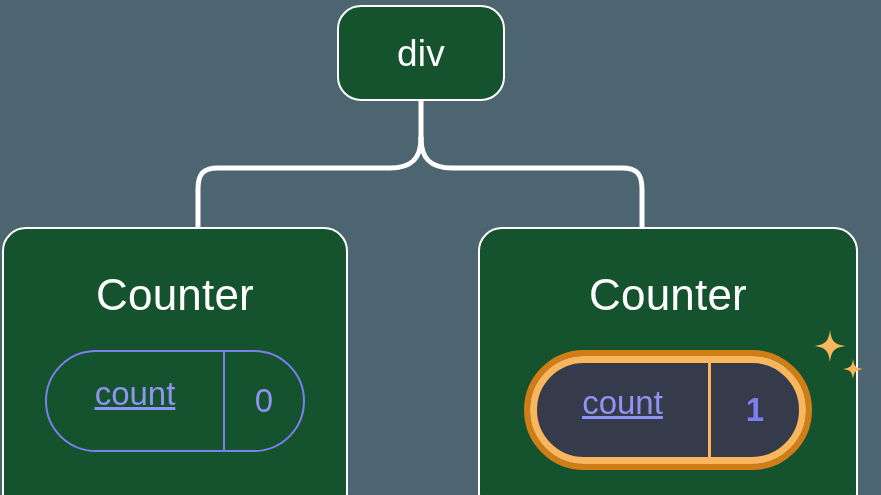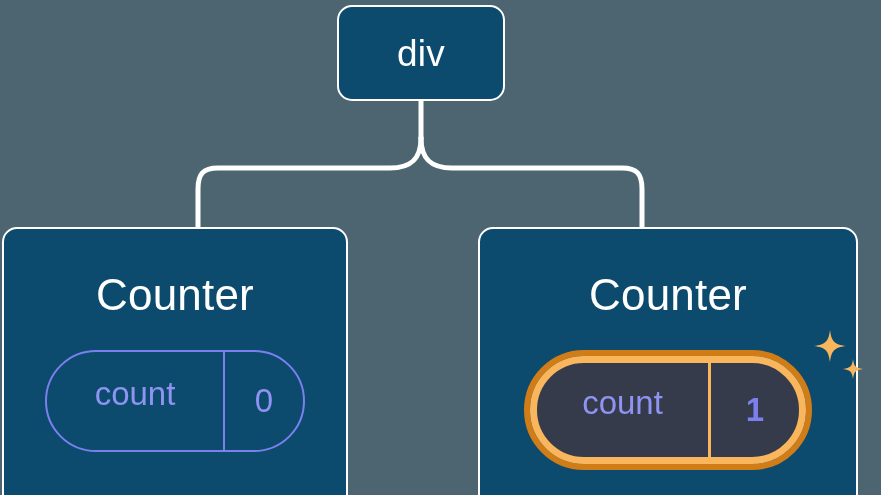--- a/index.html
+++ b/index.html
@@ -17,23 +17,23 @@
   #stage {
     position: absolute;
     left: 0; top: 0;
     width: 881px;
     height: 495px;
   }
 
   
   .node {
     position: absolute;
-    background: #0c4a6e;
+    background: #14532d;
     border: 2px solid #ffffff;
-    border-radius: 15px;
+    border-radius: 24px;
     box-sizing: border-box;
     display: flex;
     flex-direction: column;
     align-items: center;
   }
 
   
   #node-div {
     left: 337px;
     top: 5px;
@@ -96,20 +96,21 @@
     color: #8f93f2;
   }
   .pill-key {
     flex: 1 1 auto;
     display: flex;
     align-items: center;
     justify-content: center;
     font-size: 33px;
     line-height: 1;
     padding-bottom: 16px;
+    text-decoration: underline;
   }
   .pill-divider {
     width: 2px;
     background: #7b80ee;
     flex: 0 0 auto;
   }
   .pill-val {
     flex: 0 0 78px;
     display: flex;
     align-items: center;

